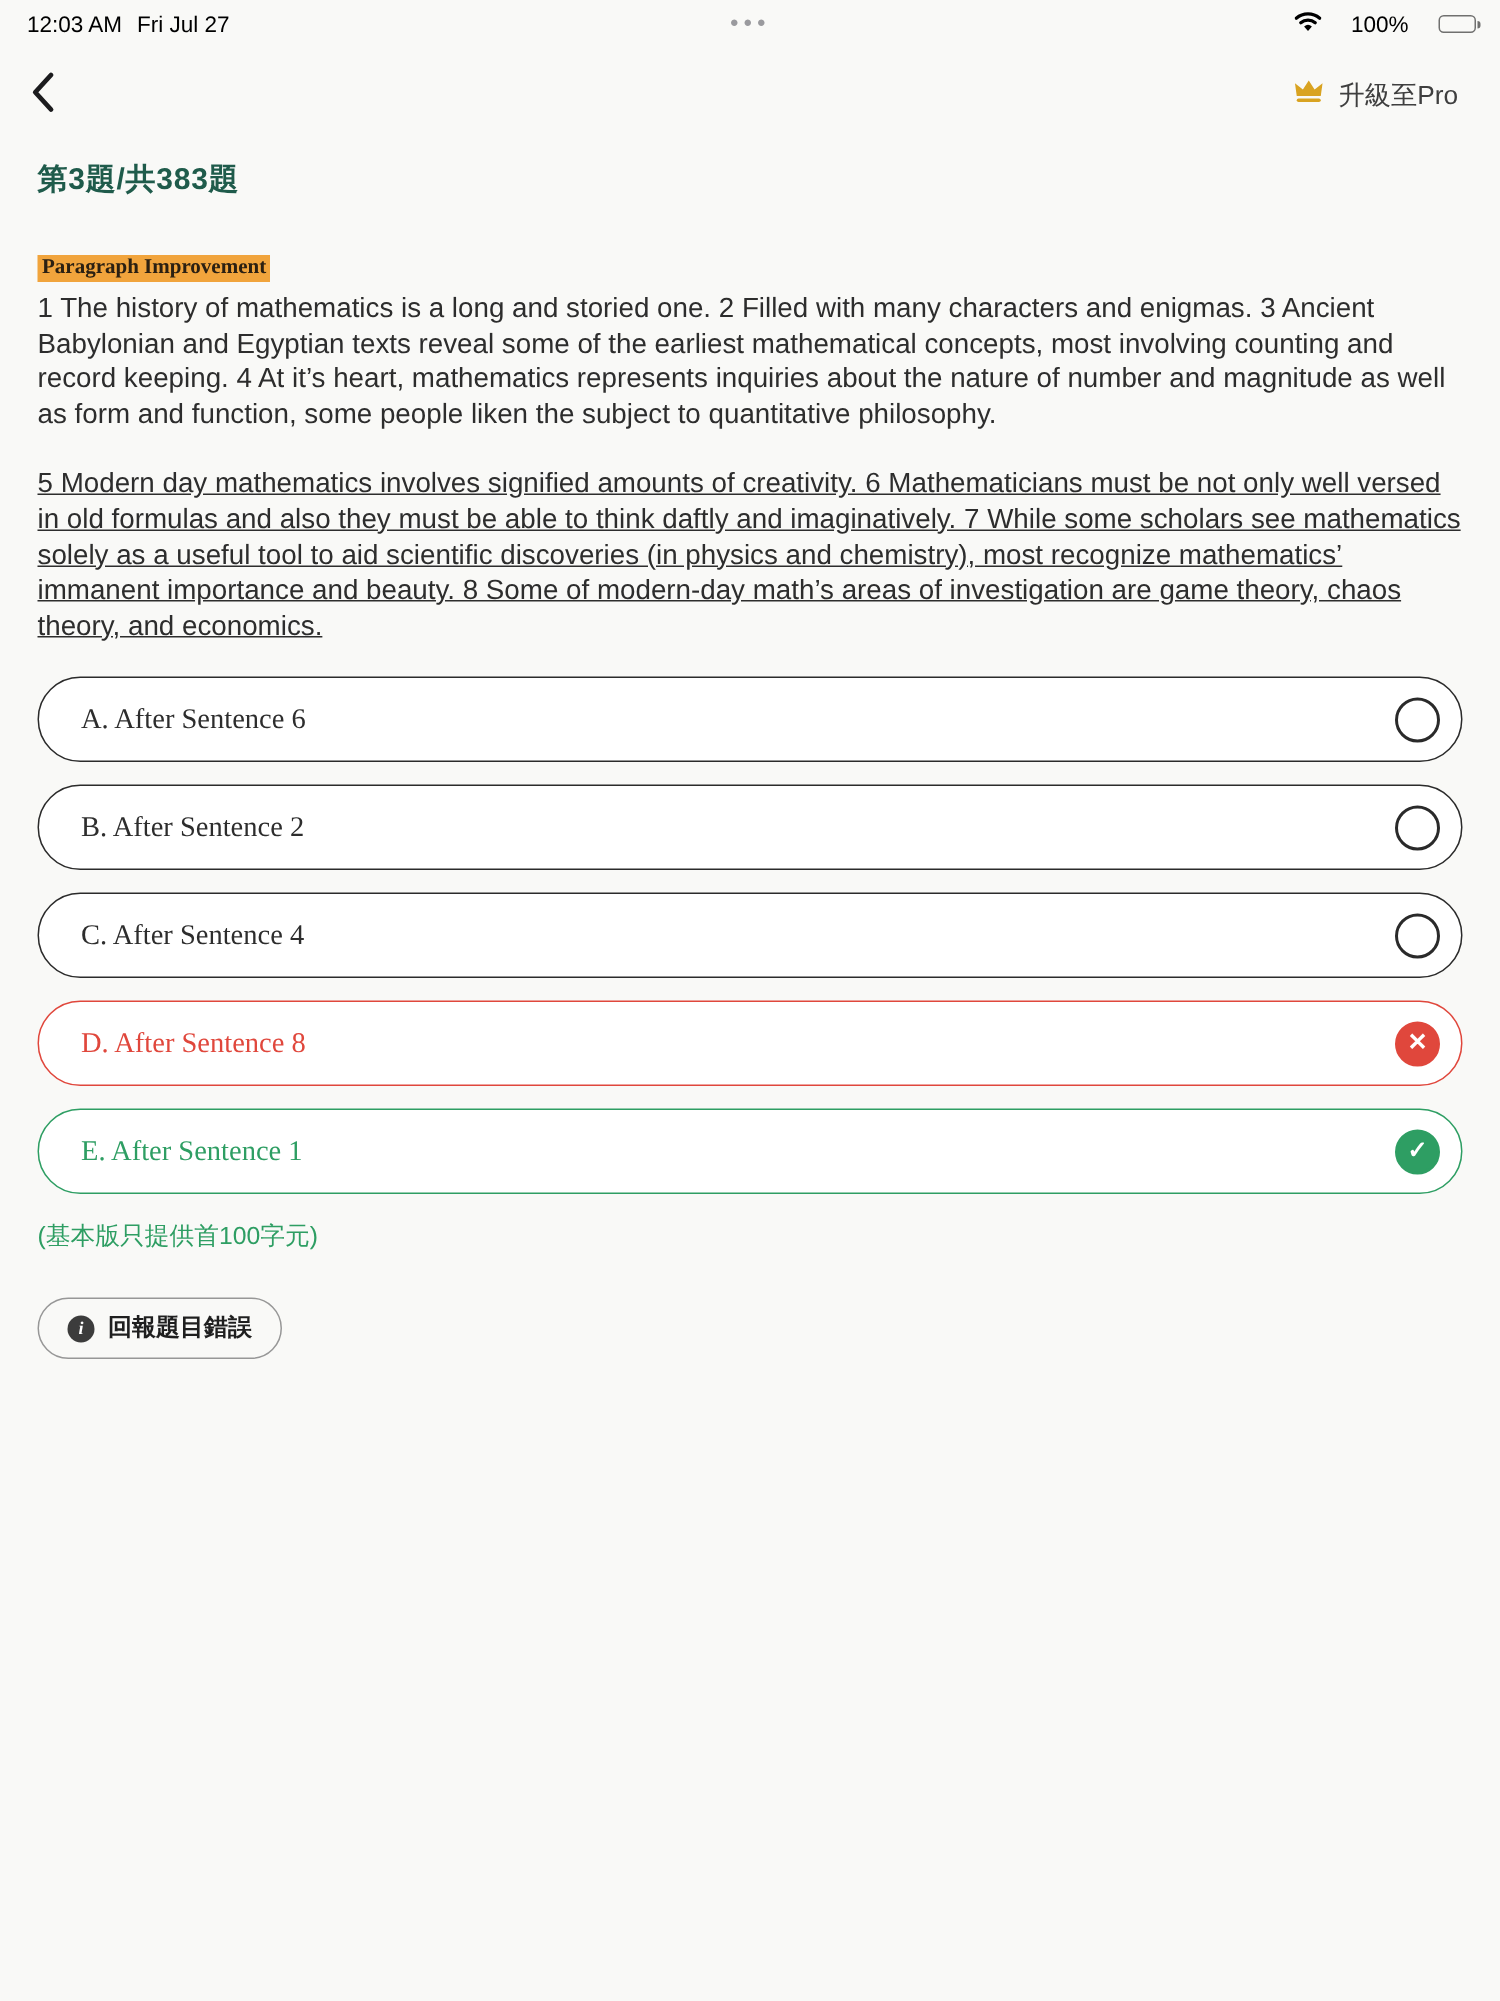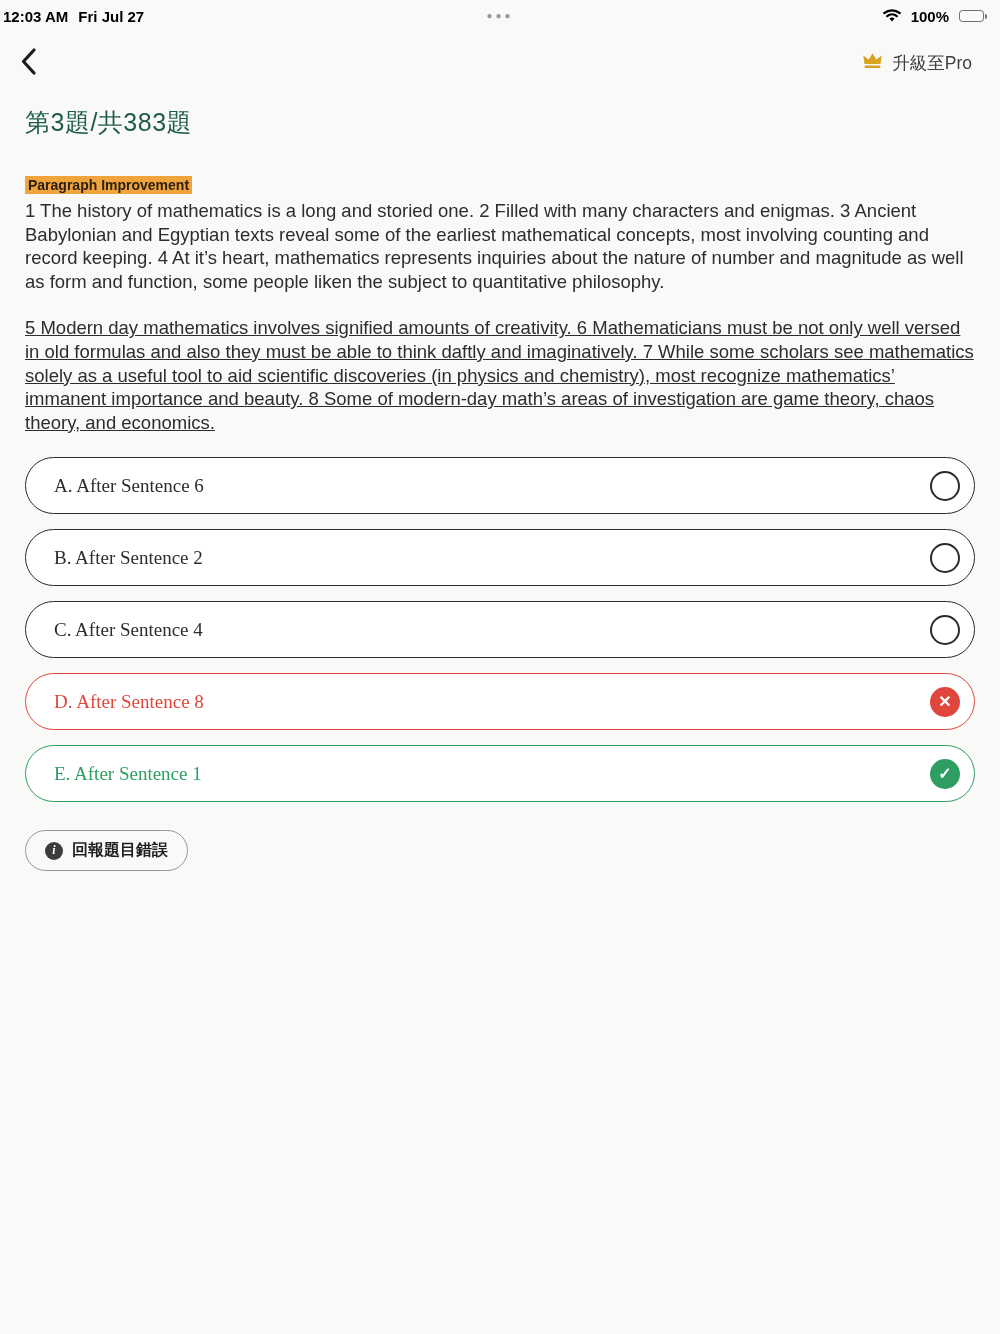--- a/index.html
+++ b/index.html
@@ -8,43 +8,43 @@
     font-family:"Liberation Sans","DejaVu Sans",sans-serif;
     background:#f9f9f7;
     color:#2d2d2d;
     overflow:hidden;
     position:relative;
   }
 
   
   .status-bar{
     display:flex; justify-content:space-between; align-items:center;
-    padding:6px 16px 0 3px; height:26px;
-    font-size:15px; font-weight:700; color:#000;
+    padding:6px 16px 0 18px; height:26px;
+    font-size:15px; font-weight:400; color:#000;
   }
   .sb-left{ display:flex; gap:10px; align-items:center; }
   .sb-center{ color:#9a9a9e; font-size:10px; letter-spacing:3px; position:absolute; left:0; right:0; text-align:center; top:10px; }
-  .sb-right{ display:flex; align-items:center; gap:10px; }
+  .sb-right{ display:flex; align-items:center; gap:20px; }
   .battery{ width:25px; height:12px; border:1px solid rgba(0,0,0,.55); border-radius:3.5px; padding:1.5px; position:relative; }
   .battery .level{ width:100%; height:100%; background:#000; border-radius:1.5px; }
   .battery:after{ content:""; position:absolute; right:-4px; top:3px; width:2.5px; height:5px; background:rgba(0,0,0,.55); border-radius:0 2px 2px 0; }
 
   
   .nav{ display:flex; justify-content:space-between; align-items:center; padding:22px 28px 0 20px; height:52px; }
   .back-btn{ width:30px; height:30px; display:flex; align-items:center; cursor:pointer; background:none; border:none; }
   .upgrade{ display:flex; align-items:center; gap:9px; font-size:17.5px; color:#3f3f3f; background:none; border:none; cursor:pointer; font-family:inherit;justify-content:center; }
 
   
   .content{ padding:0 25px; }
-  .page-title{ margin-top:28px; font-size:25px; font-weight:normal; color:var(--title,#1f5b4b); letter-spacing:.5px; }
+  .page-title{ margin-top:28px; font-size:20px; font-weight:bold; color:var(--title,#1f5b4b); letter-spacing:.5px; }
 
   .tag{
     display:inline-block; margin-top:37px;
     font-size:14px; font-weight:bold; color:#2b2012;
-    background:var(--tag-bg,#f1a43c); padding:1px 3px;
+    background:var(--tag-bg,#f1a43c); padding:1px 3px;font-family:Liberation Serif, serif;
   }
   .para{ font-size:18.5px; line-height:23.6px; margin-top:5px; color:#2d2d2d; }
   .para + .para{ margin-top:23px;text-decoration:underline; }
 
   
   .options{ margin-top:23px; }
   .option{
     background:#fff; border:1.5px solid #2b2b2b; border-radius:29px;
     height:57px; display:flex; align-items:center; justify-content:space-between;
     padding:0 14px 0 28px; margin-bottom:15px; cursor:pointer;font-family:Liberation Serif, serif;
@@ -155,20 +155,21 @@
       <span class="opt-icon">✕</span>
     </div>
     <div class="option state-correct">
       <span class="opt-label">E. After Sentence 1</span>
       <span class="opt-icon">✓</span>
     </div>
   </div>
 
   
   <div class="explanation">
+    <div>(基本版只提供首100字元)</div>
   </div>
 
   
   <div class="footer">
     <button class="report-btn">
       <span class="info-dot">i</span>
       <span>回報題目錯誤</span>
     </button>
   </div>
 </div>

